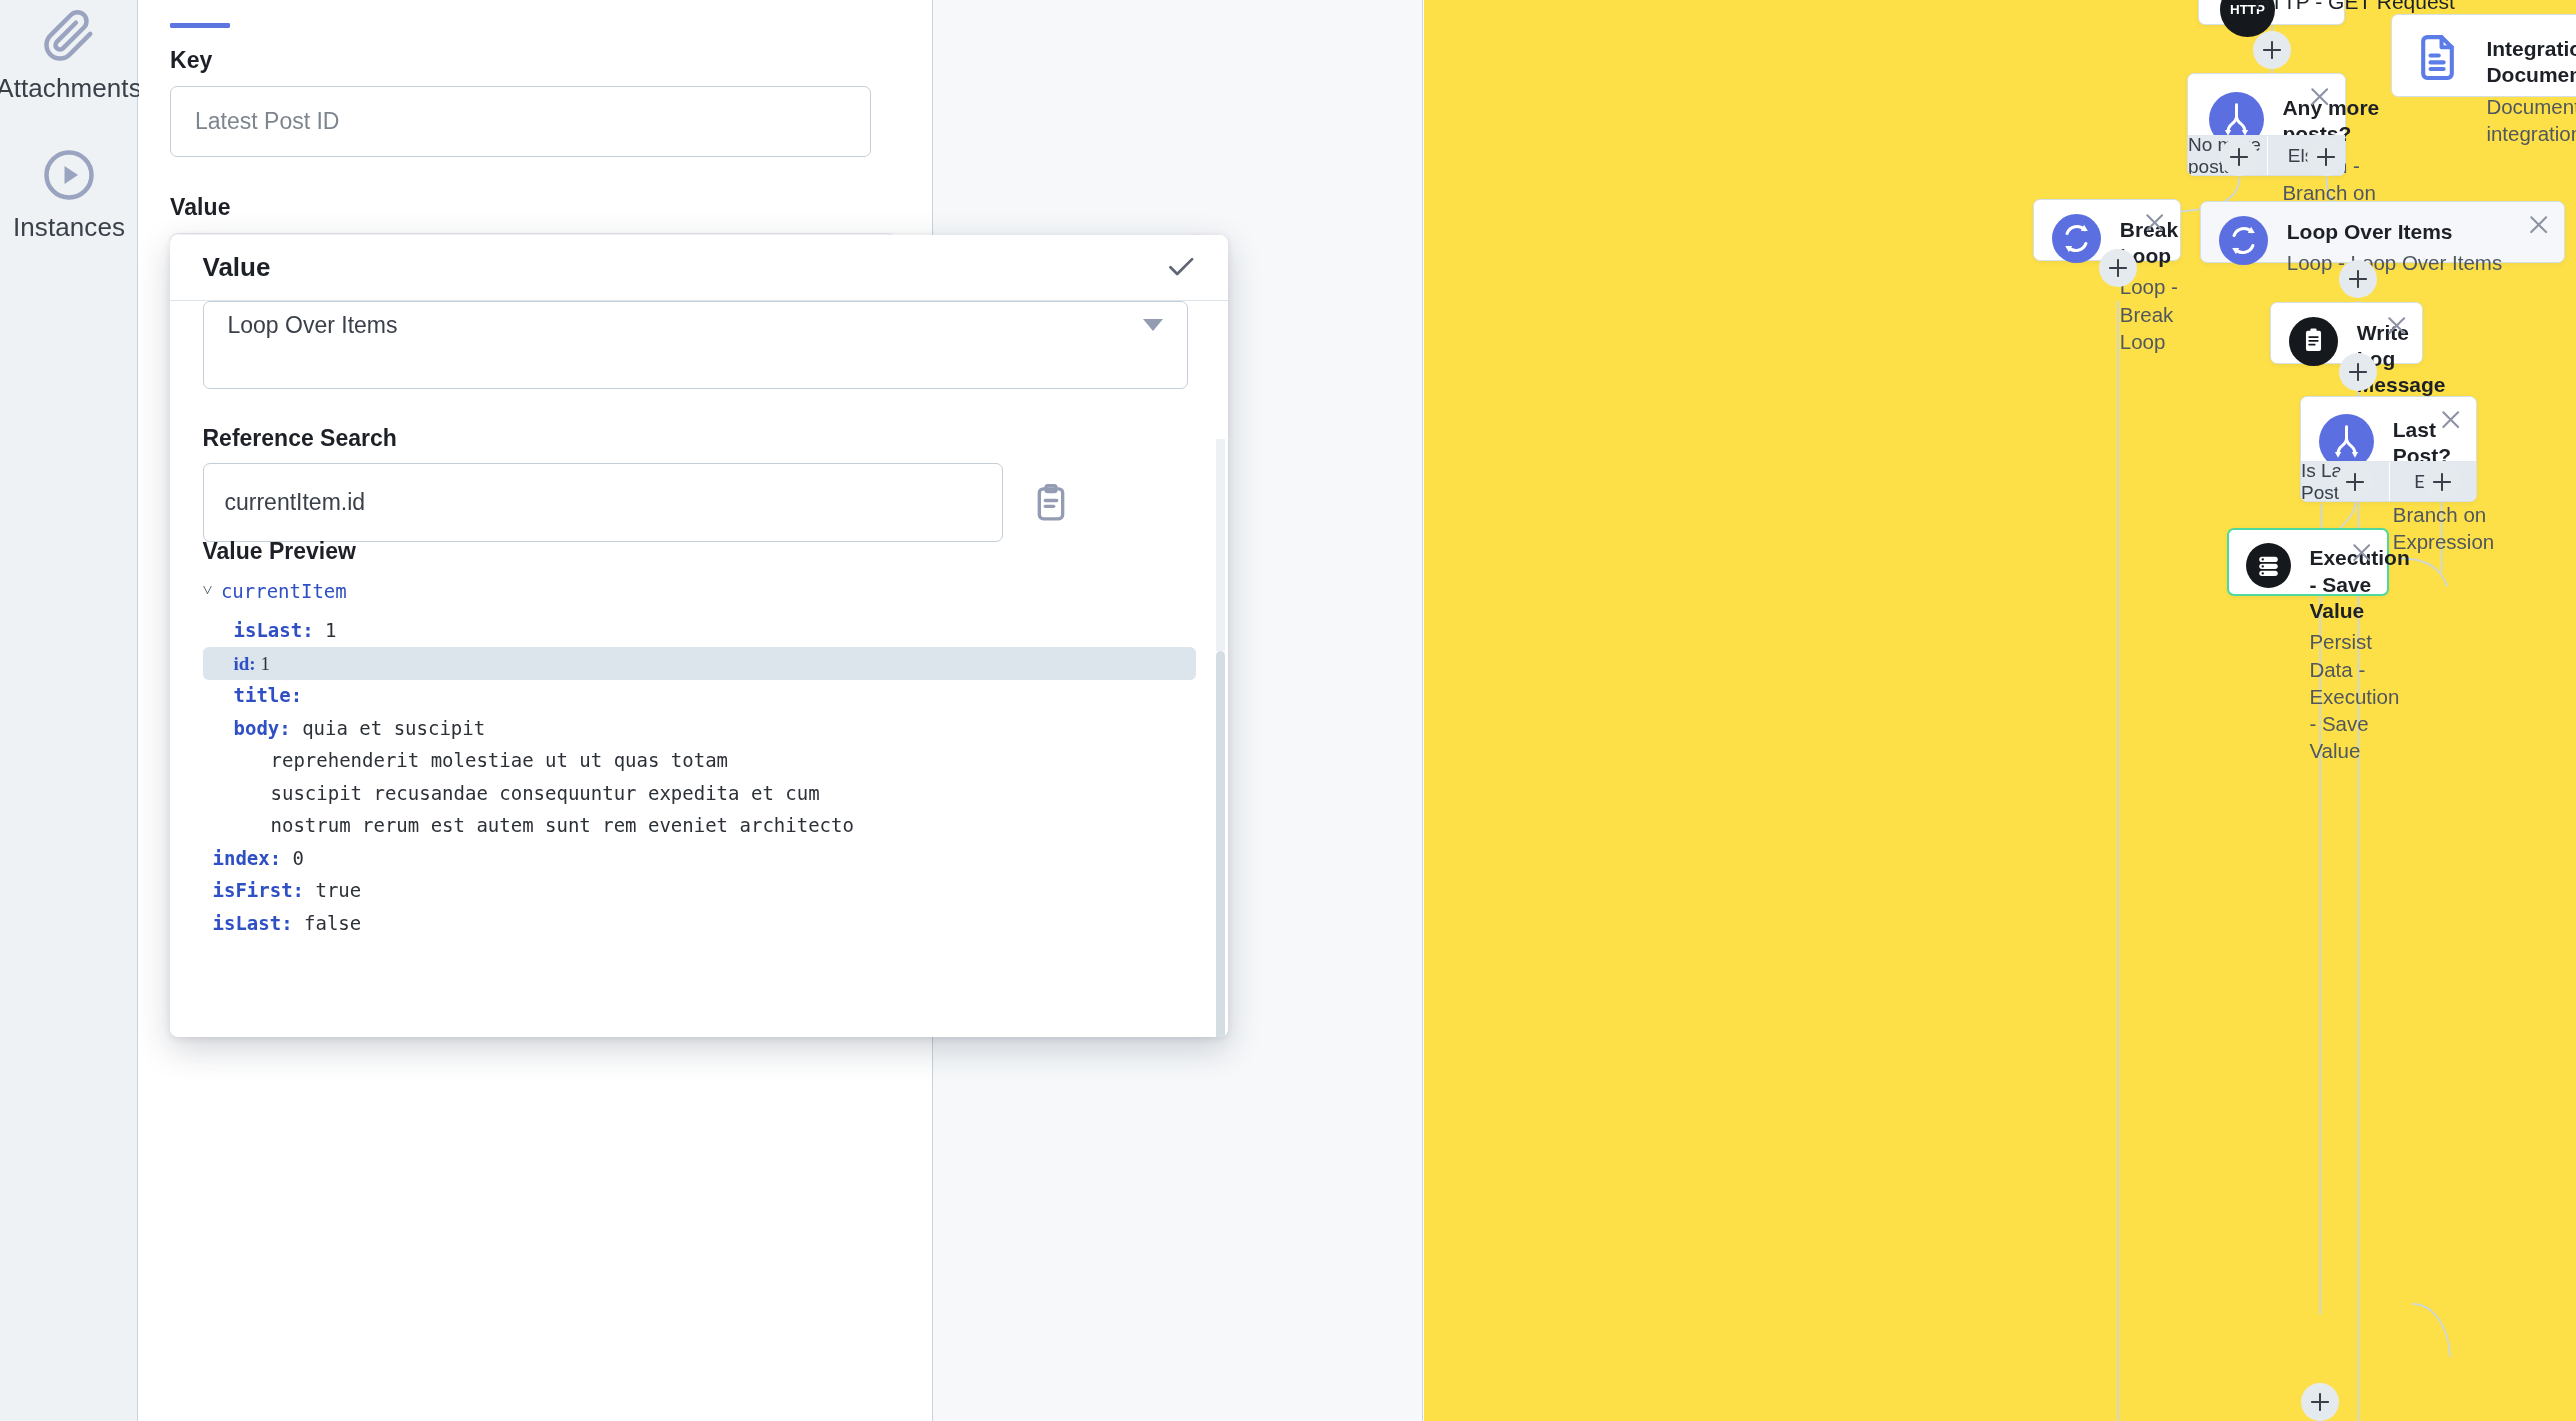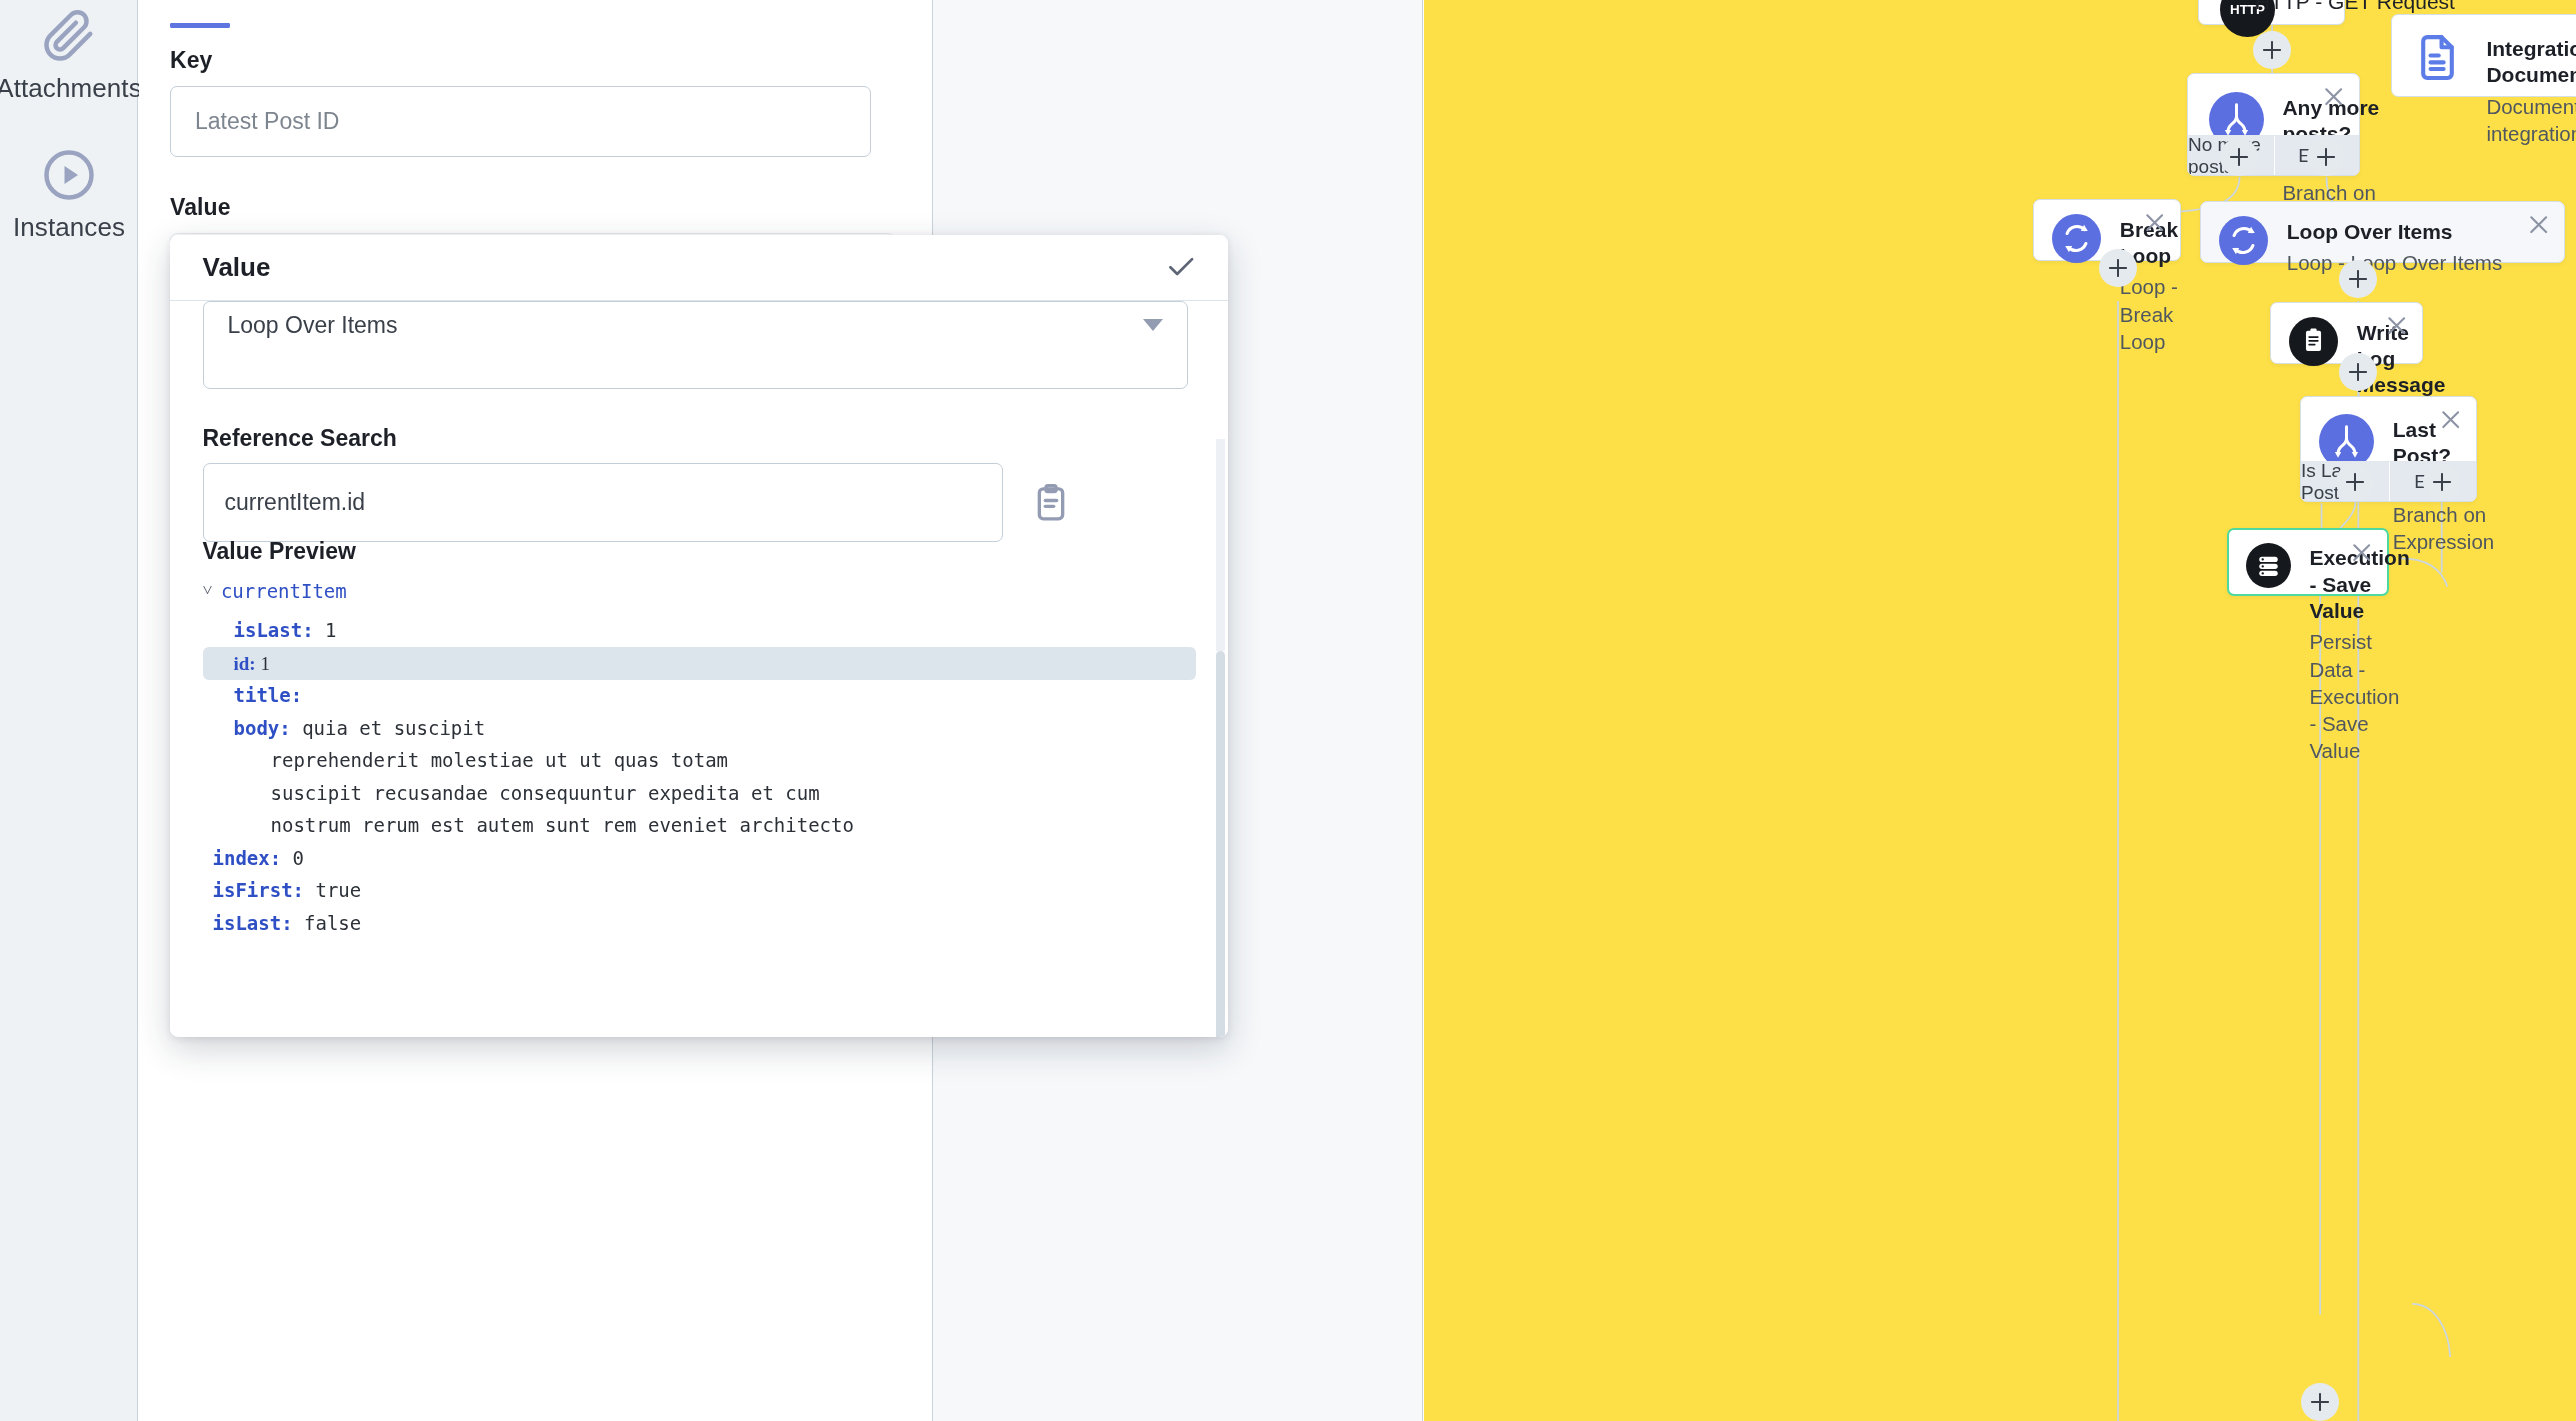--- a/index.html
+++ b/index.html
@@ -339,21 +339,21 @@
         </svg>
       </span>
       <div class="node-tx">
         <div class="node-title">Integration Documentation</div>
         <div class="node-sub">Document your integration</div>
       </div>
     </div>
 
     <div class="plus" style="left:829px; top:31px;"></div>
 
-    <div class="node" style="left:763px; top:73px; width:173px; height:103px;">
+    <div class="node" style="left:763px; top:73px; width:159px; height:103px;">
       <span class="node-x">
         <svg viewBox="0 0 24 24" width="25.4" height="25.4" fill="none" stroke="#8c93a4" stroke-width="2" stroke-linecap="round">
           <line x1="5" y1="5" x2="19" y2="19"></line>
             <line x1="19" y1="5" x2="5" y2="19"></line>
         </svg>
       </span>
       <div class="node-main">
         <span class="node-ic">
           <svg viewBox="0 0 78 78" width="55" height="55">
             <circle cx="39" cy="39" r="39" fill="#5c6fe0"></circle>

